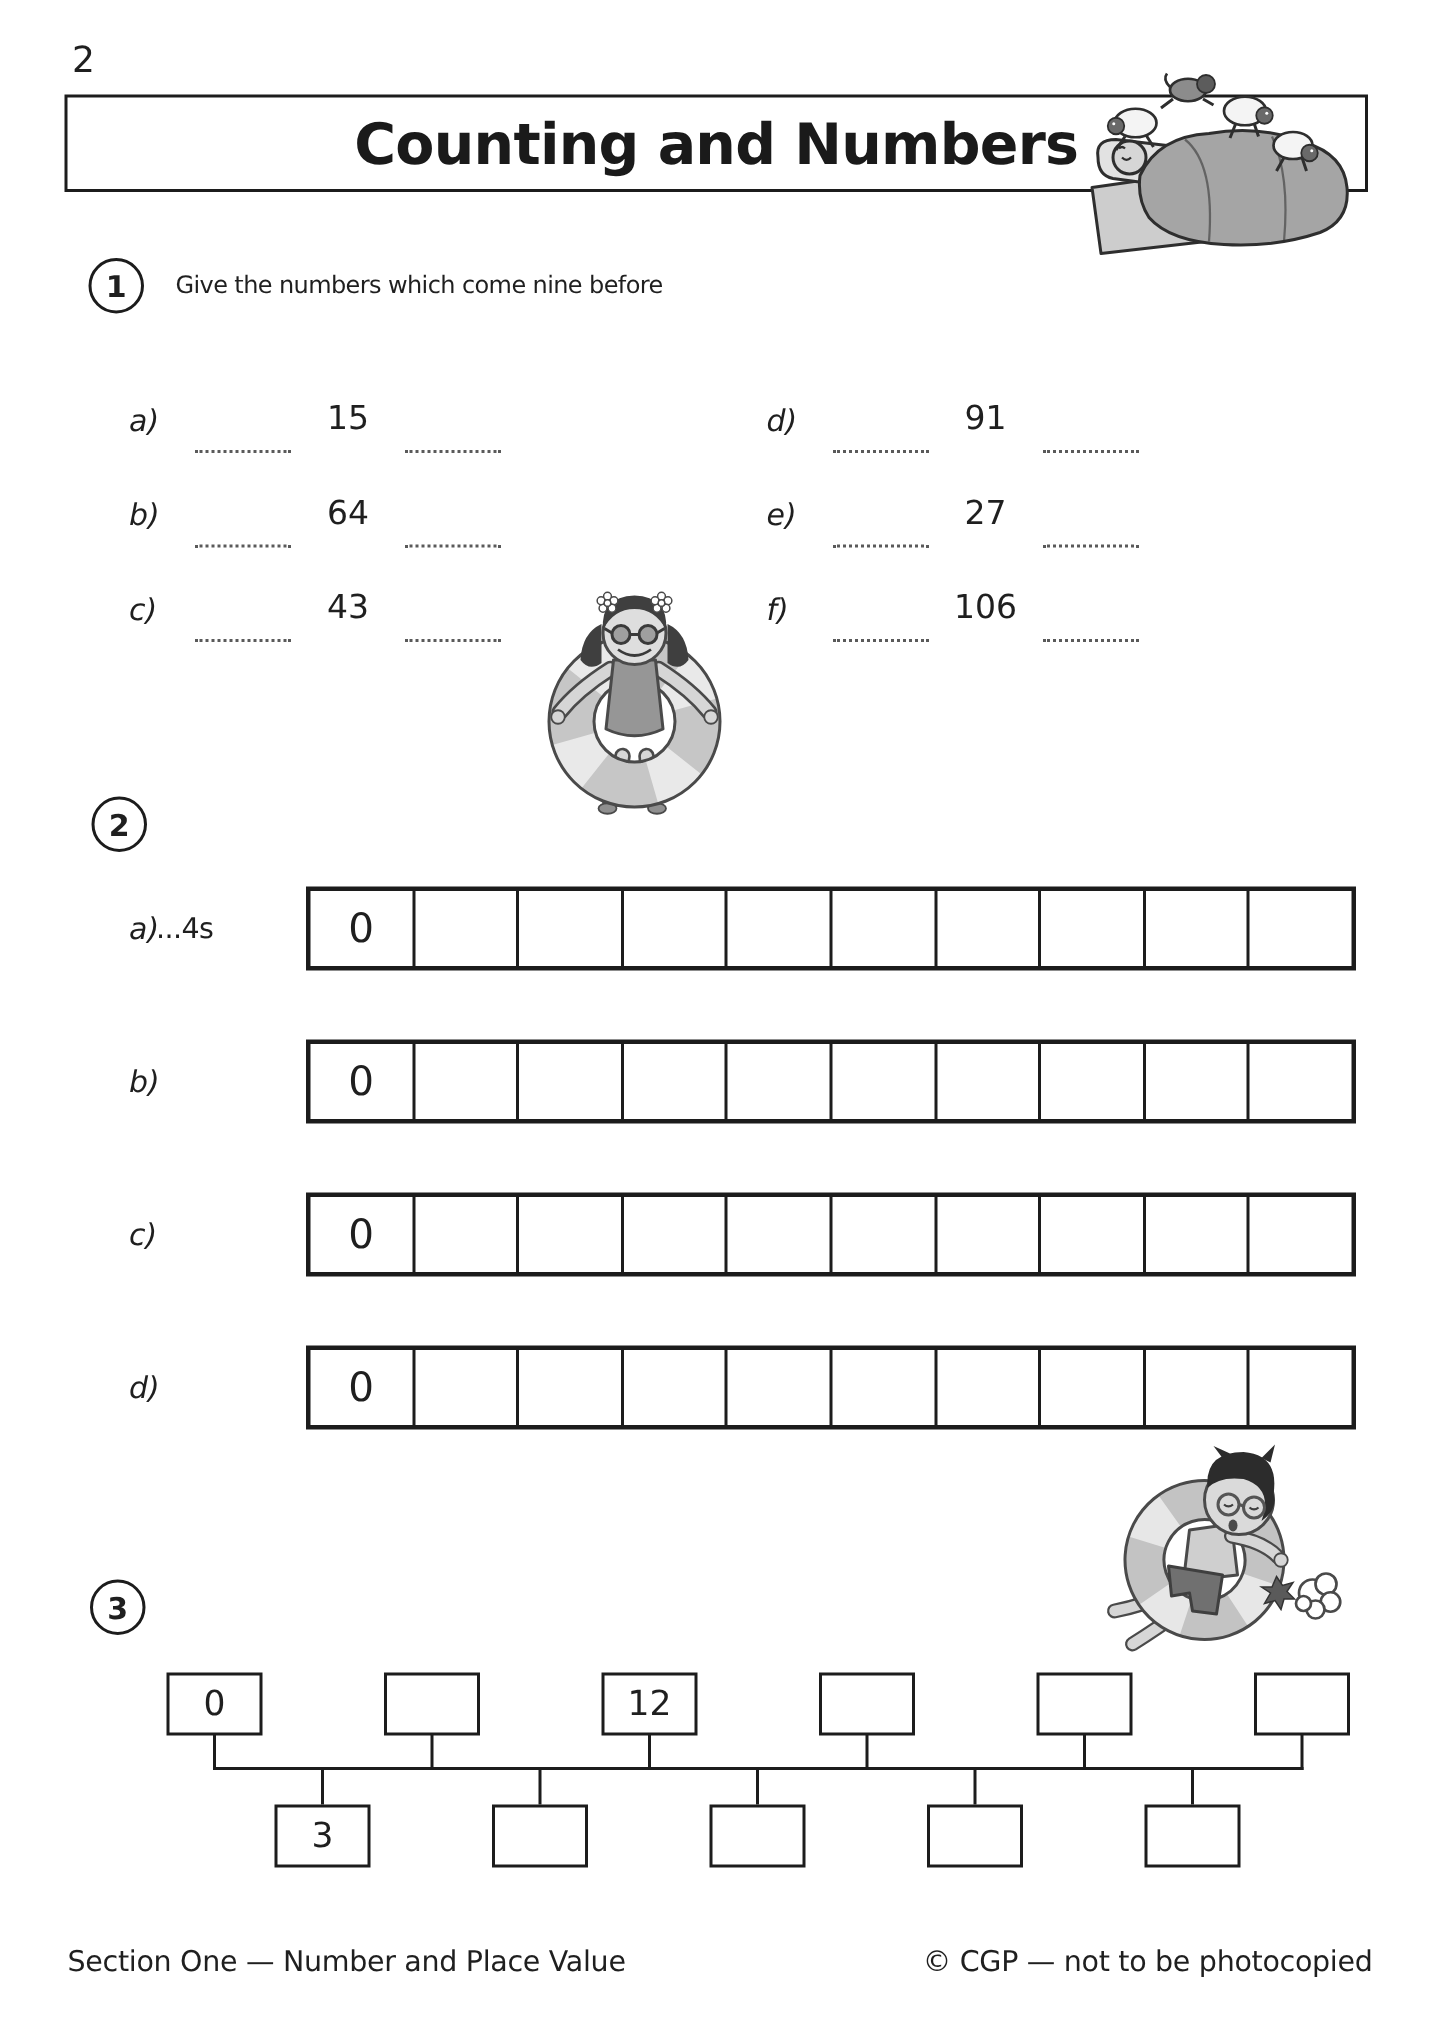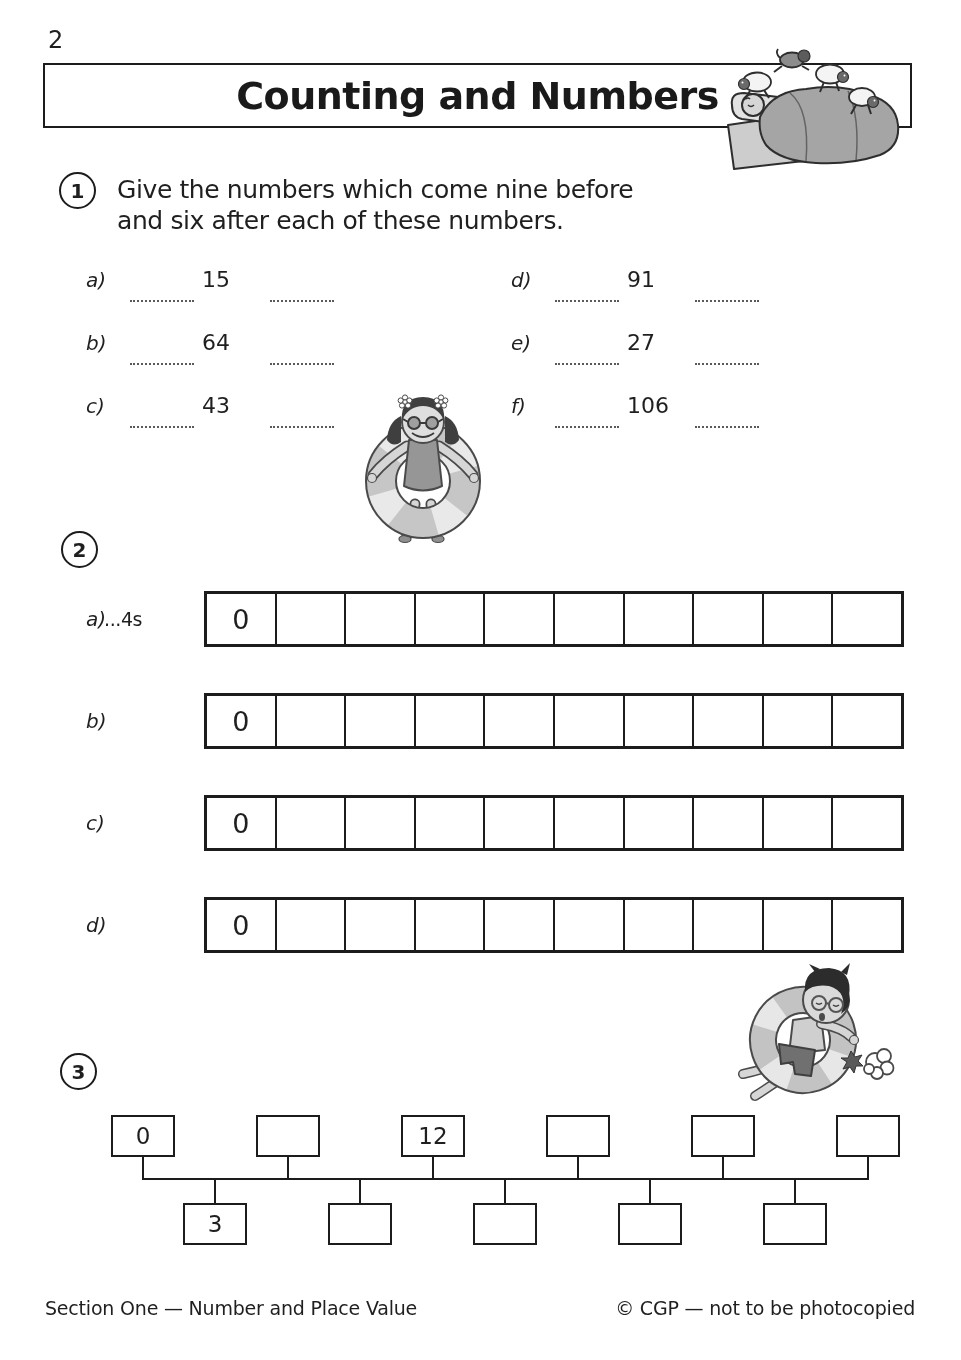--- a/index.html
+++ b/index.html
@@ -27,27 +27,27 @@
     font-family:"DejaVu Sans", sans-serif;
   }
   .illo { pointer-events:none; }
 
   
   .qcircle {
     width:37px; height:37px; border:2.5px solid #1c1c1c; border-radius:50%;
     display:flex; align-items:center; justify-content:center;
     font-weight:bold; font-size:20px; background:#fff;
   }
-  .prompt { font-size:25px; letter-spacing:-0.4px; line-height:31px; }
+  .prompt { font-size:16px; letter-spacing:-0.4px; line-height:31px; }
 
   
   .q1-item { display:flex; align-items:flex-end; height:46px; }
   .q1-label { width:44px; font-style:italic; font-size:20px; margin-bottom:10px; }
   .blank { display:inline-block; width:64px; border-bottom:2.5px dotted #5a5a5a; height:4px; }
-  .q1-num { width:60px; font-size:22px; margin:0 8px 10px 8px; }
+  .q1-num { width:60px; text-align:center; font-size:22px; margin:0 8px 10px 8px; }
 
   
   .q2-row { left:0; width:961px; height:56px; }
   .q2-label { position:absolute; left:86px; top:0; height:56px; line-height:56px; font-style:italic; font-size:20px; }
   .q2-step { position:absolute; left:104px; width:96px; top:0; height:56px; line-height:56px; text-align:left; font-size:19px; letter-spacing:-0.4px; }
   .cells {
     position:absolute; left:204px; top:0; width:700px; height:56px;
     display:flex; border:3px solid #1c1c1c; background:#fff;
   }
   .cell { flex:1; border-left:2px solid #1c1c1c; display:flex; align-items:center; justify-content:center; }
@@ -114,21 +114,20 @@
       <circle cx="153" cy="69" r="5.5" fill="#6a6a6a" stroke="#2e2e2e" stroke-width="1.2"></circle>
       <circle cx="154.5" cy="67.5" r="1" fill="#fff"></circle>
     </g>
   </svg>
 
   <div class="abs qcircle" style="left:59px; top:172px;">
     <span>1</span>
   </div>
   <div class="abs prompt" style="left:117px; top:174px;">
     <div>Give the numbers which come nine before</div>
-    <div>and six after each of these numbers.</div>
   </div>
 
   <div class="abs q1-item" style="left:86px; top:256px;">
     <span class="q1-label">a)</span>
     <span class="blank"></span>
     <span class="q1-num">15</span>
     <span class="blank"></span>
   </div>
   <div class="abs q1-item" style="left:86px; top:319px;">
     <span class="q1-label">b)</span>

